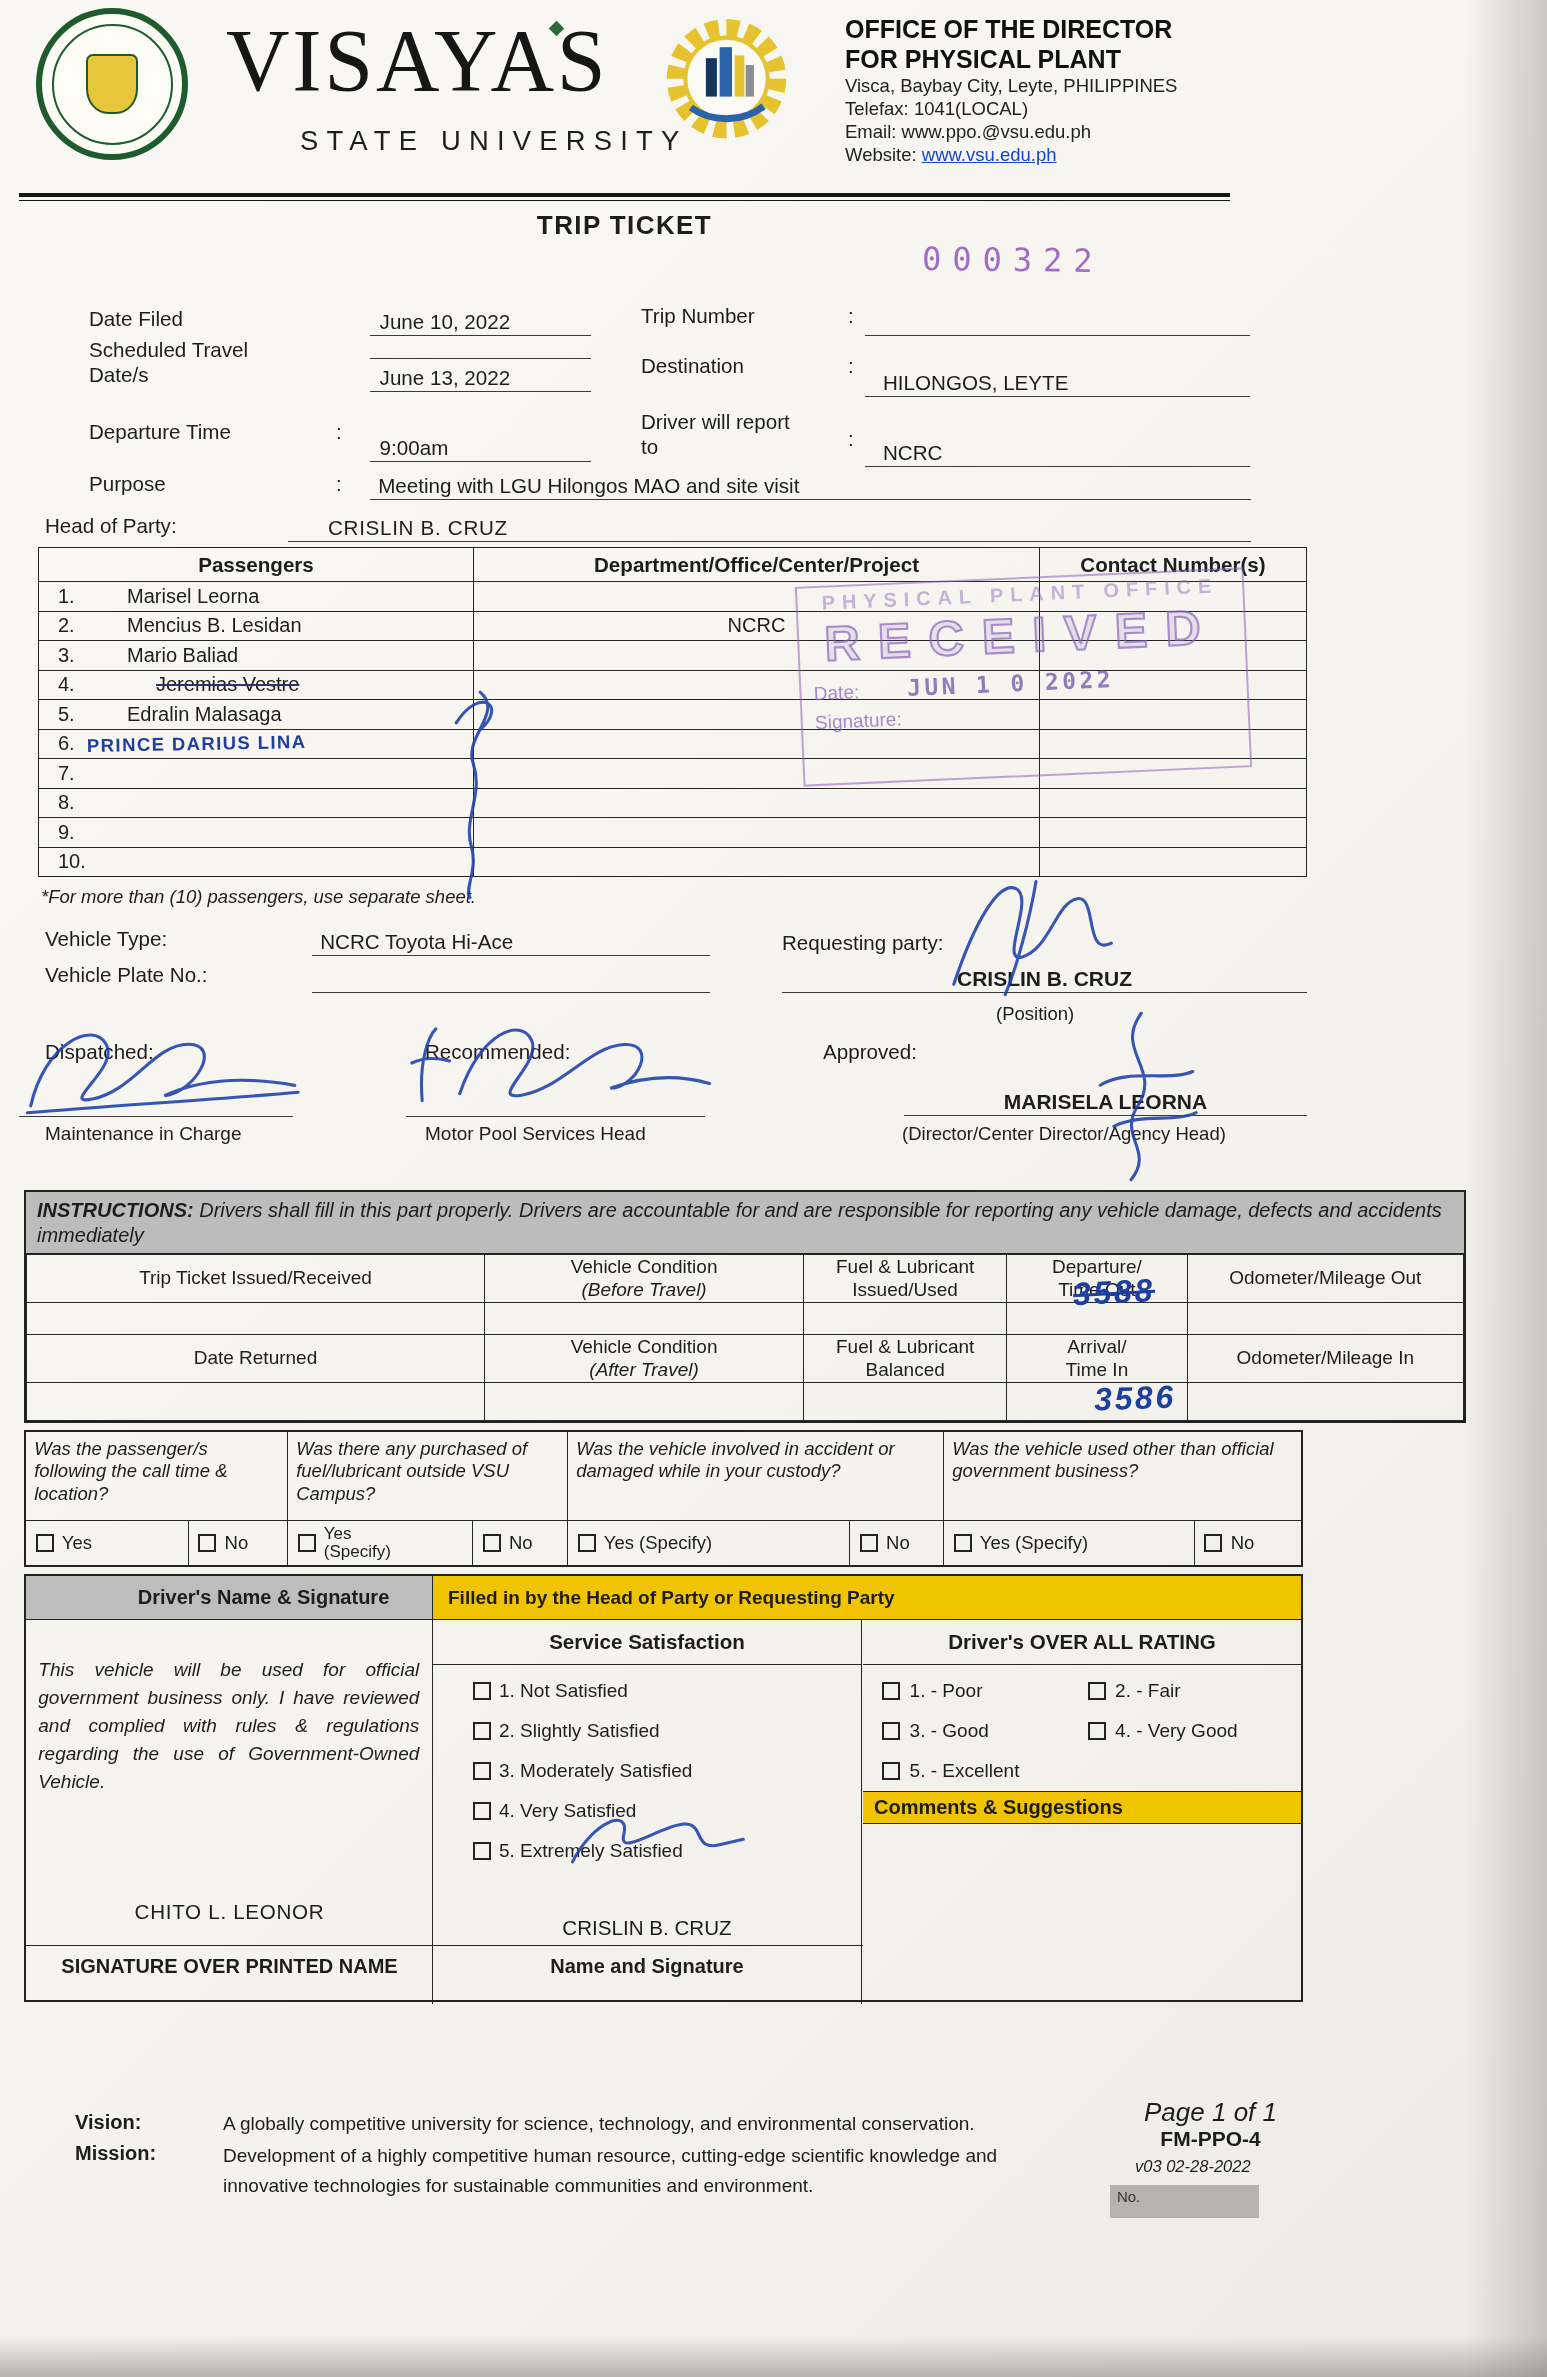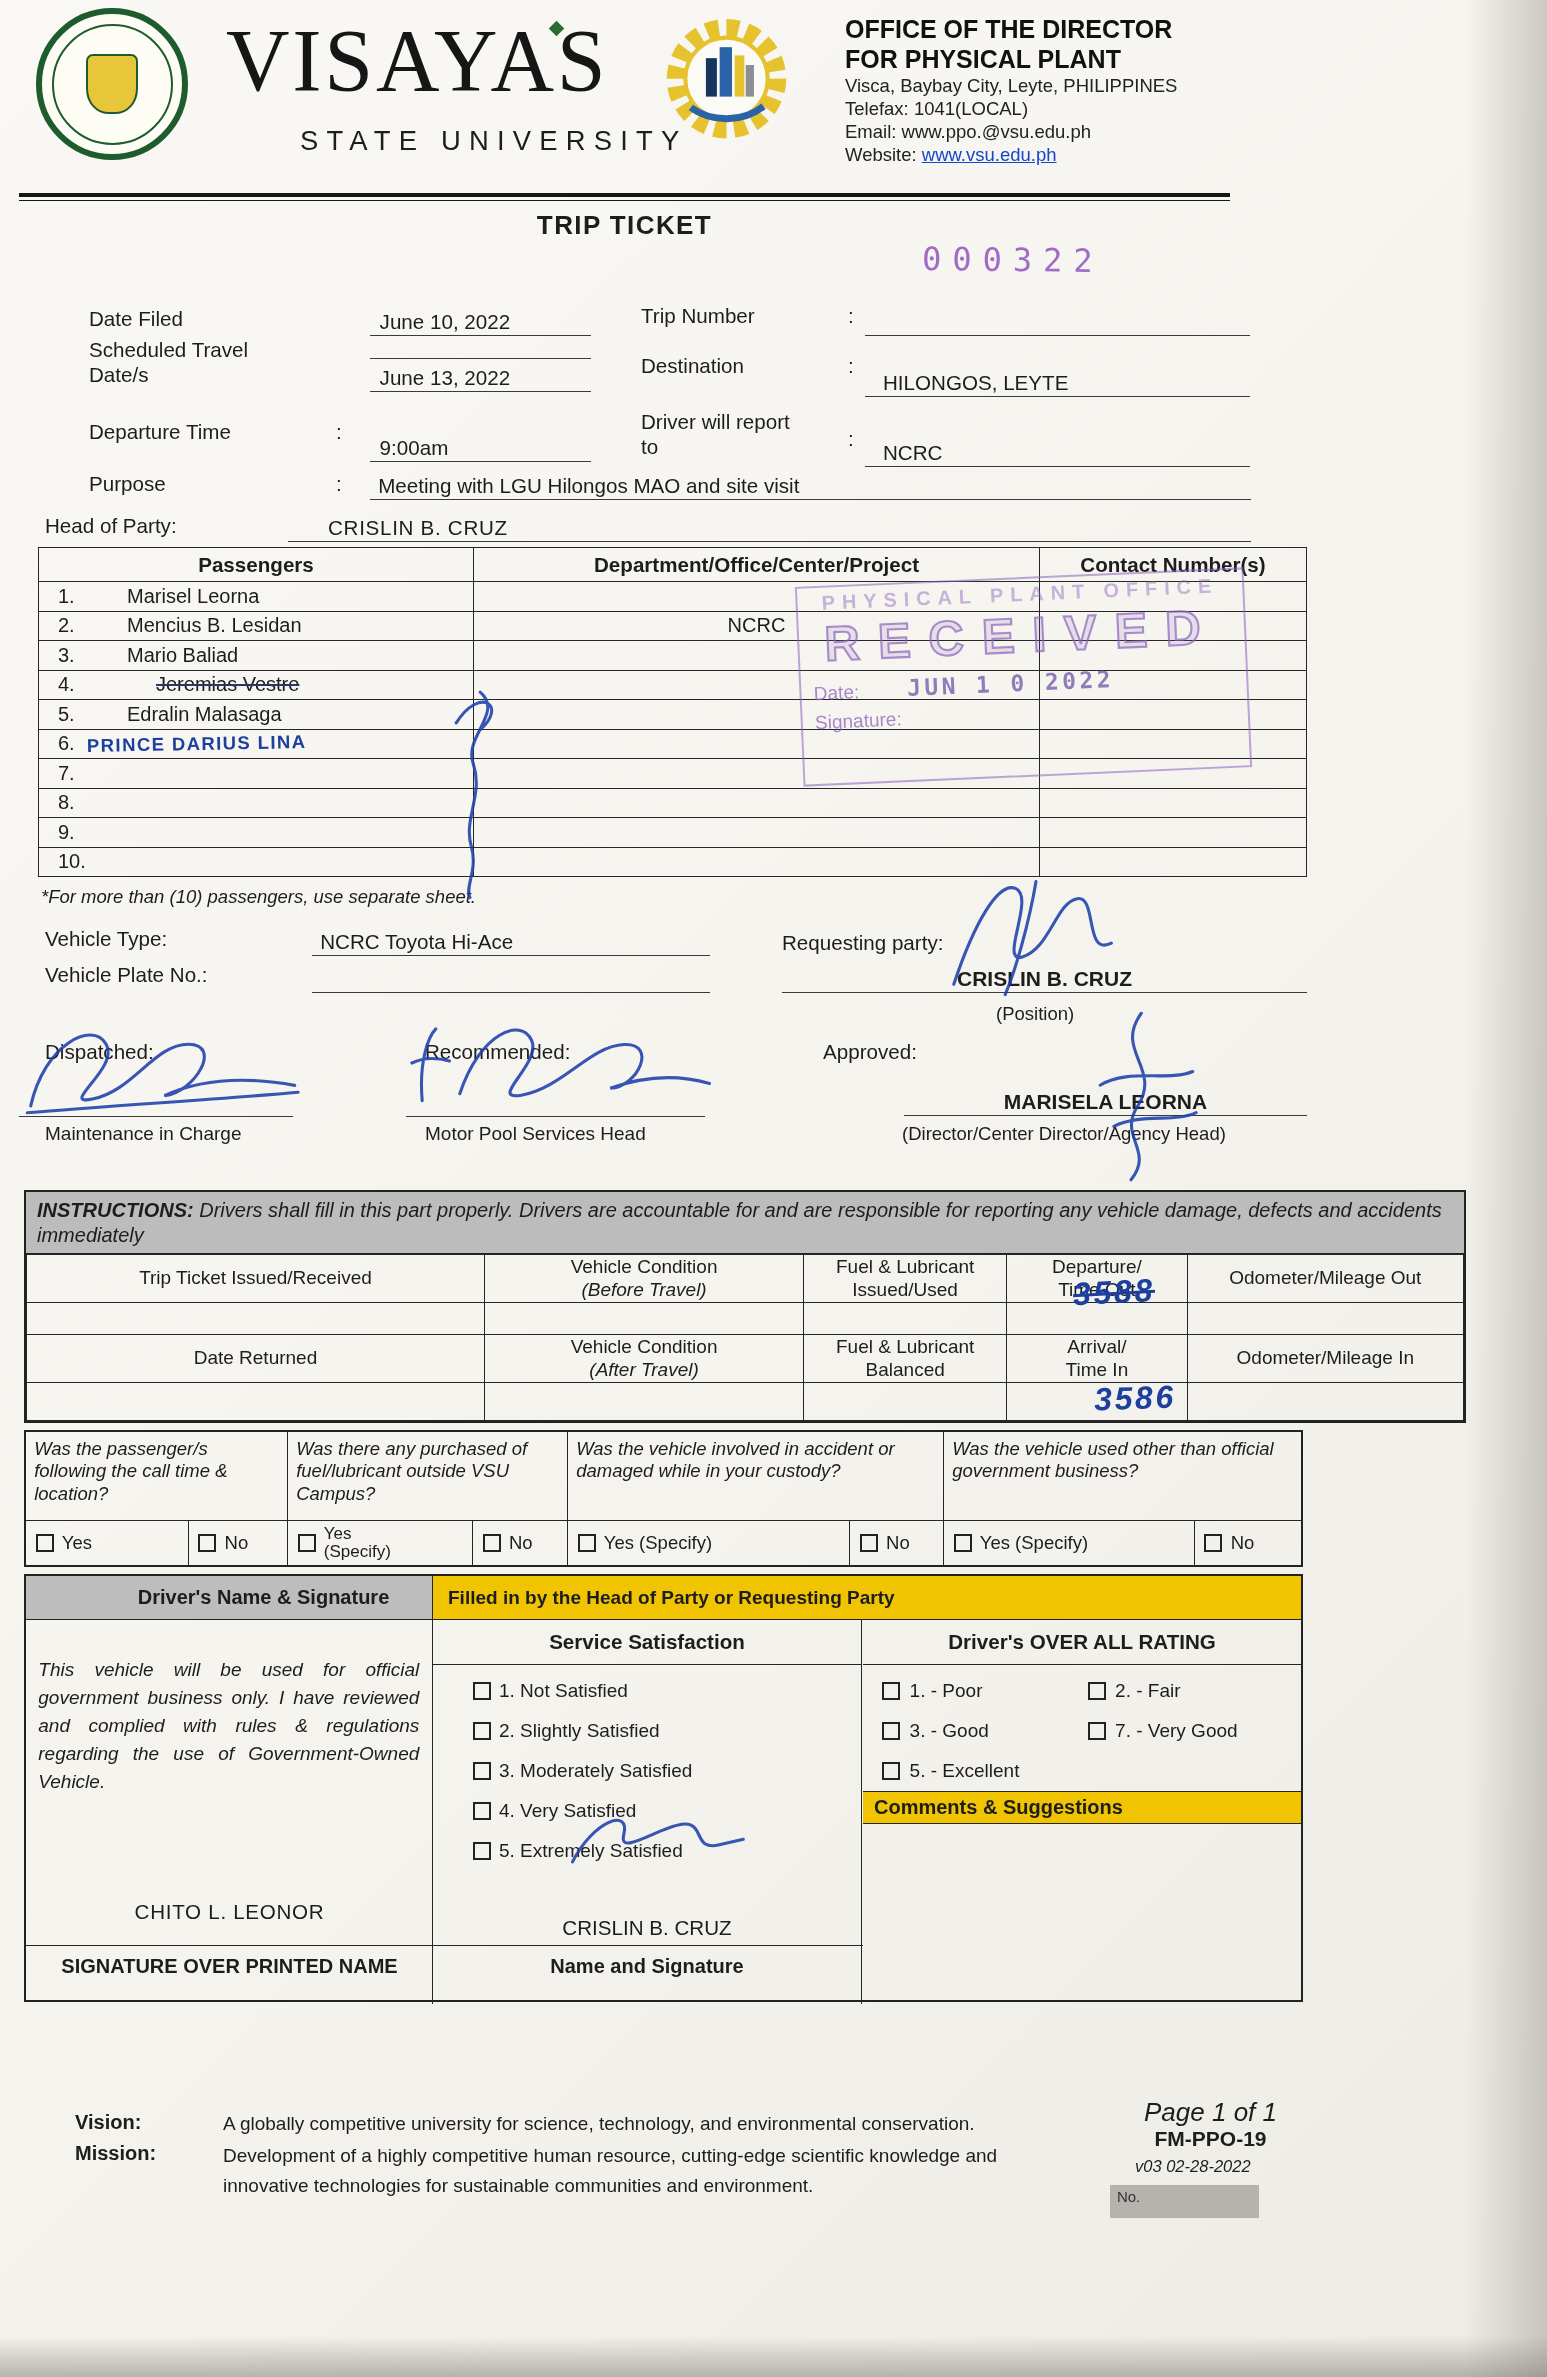--- a/index.html
+++ b/index.html
@@ -454,21 +454,21 @@
             <span>2. - Fair</span>
           </div>
       </div>
       <div class="ratrow">
         <div class="ratitem">
             <span class="cb"></span>
             <span>3. - Good</span>
           </div>
         <div class="ratitem">
             <span class="cb"></span>
-            <span>7. - Very Good</span>
+            <span>4. - Very Good</span>
           </div>
       </div>
       <div class="ratrow">
         <div class="ratitem">
             <span class="cb"></span>
             <span>5. - Excellent</span>
           </div>
       </div>
     </div>
 
@@ -479,20 +479,20 @@
     <div class="sigover">SIGNATURE OVER PRINTED NAME</div>
     <div class="crislin">CRISLIN B. CRUZ</div>
     <div class="nameandsig">Name and Signature</div>
   </div>
 
   <div class="f-lbl" style="left:75px;top:2111px;">Vision:</div>
   <div class="f-txt" style="left:223px;top:2109px;width:850px;">A globally competitive university for science, technology, and environmental conservation.</div>
   <div class="f-lbl" style="left:75px;top:2142px;">Mission:</div>
   <div class="f-txt" style="left:223px;top:2141px;width:830px;">Development of a highly competitive human resource, cutting-edge scientific knowledge and innovative technologies for sustainable communities and environment.</div>
   <div class="f-page">Page 1 of 1</div>
-  <div class="f-code">FM-PPO-19</div>
+  <div class="f-code">FM-PPO-4</div>
   <div class="f-ver">v03 02-28-2022</div>
   <div class="f-nobox">No.</div>
 
   <div class="scan-right"></div>
   <div class="scan-bottom"></div>
 </div>
 
 
 </body></html>

